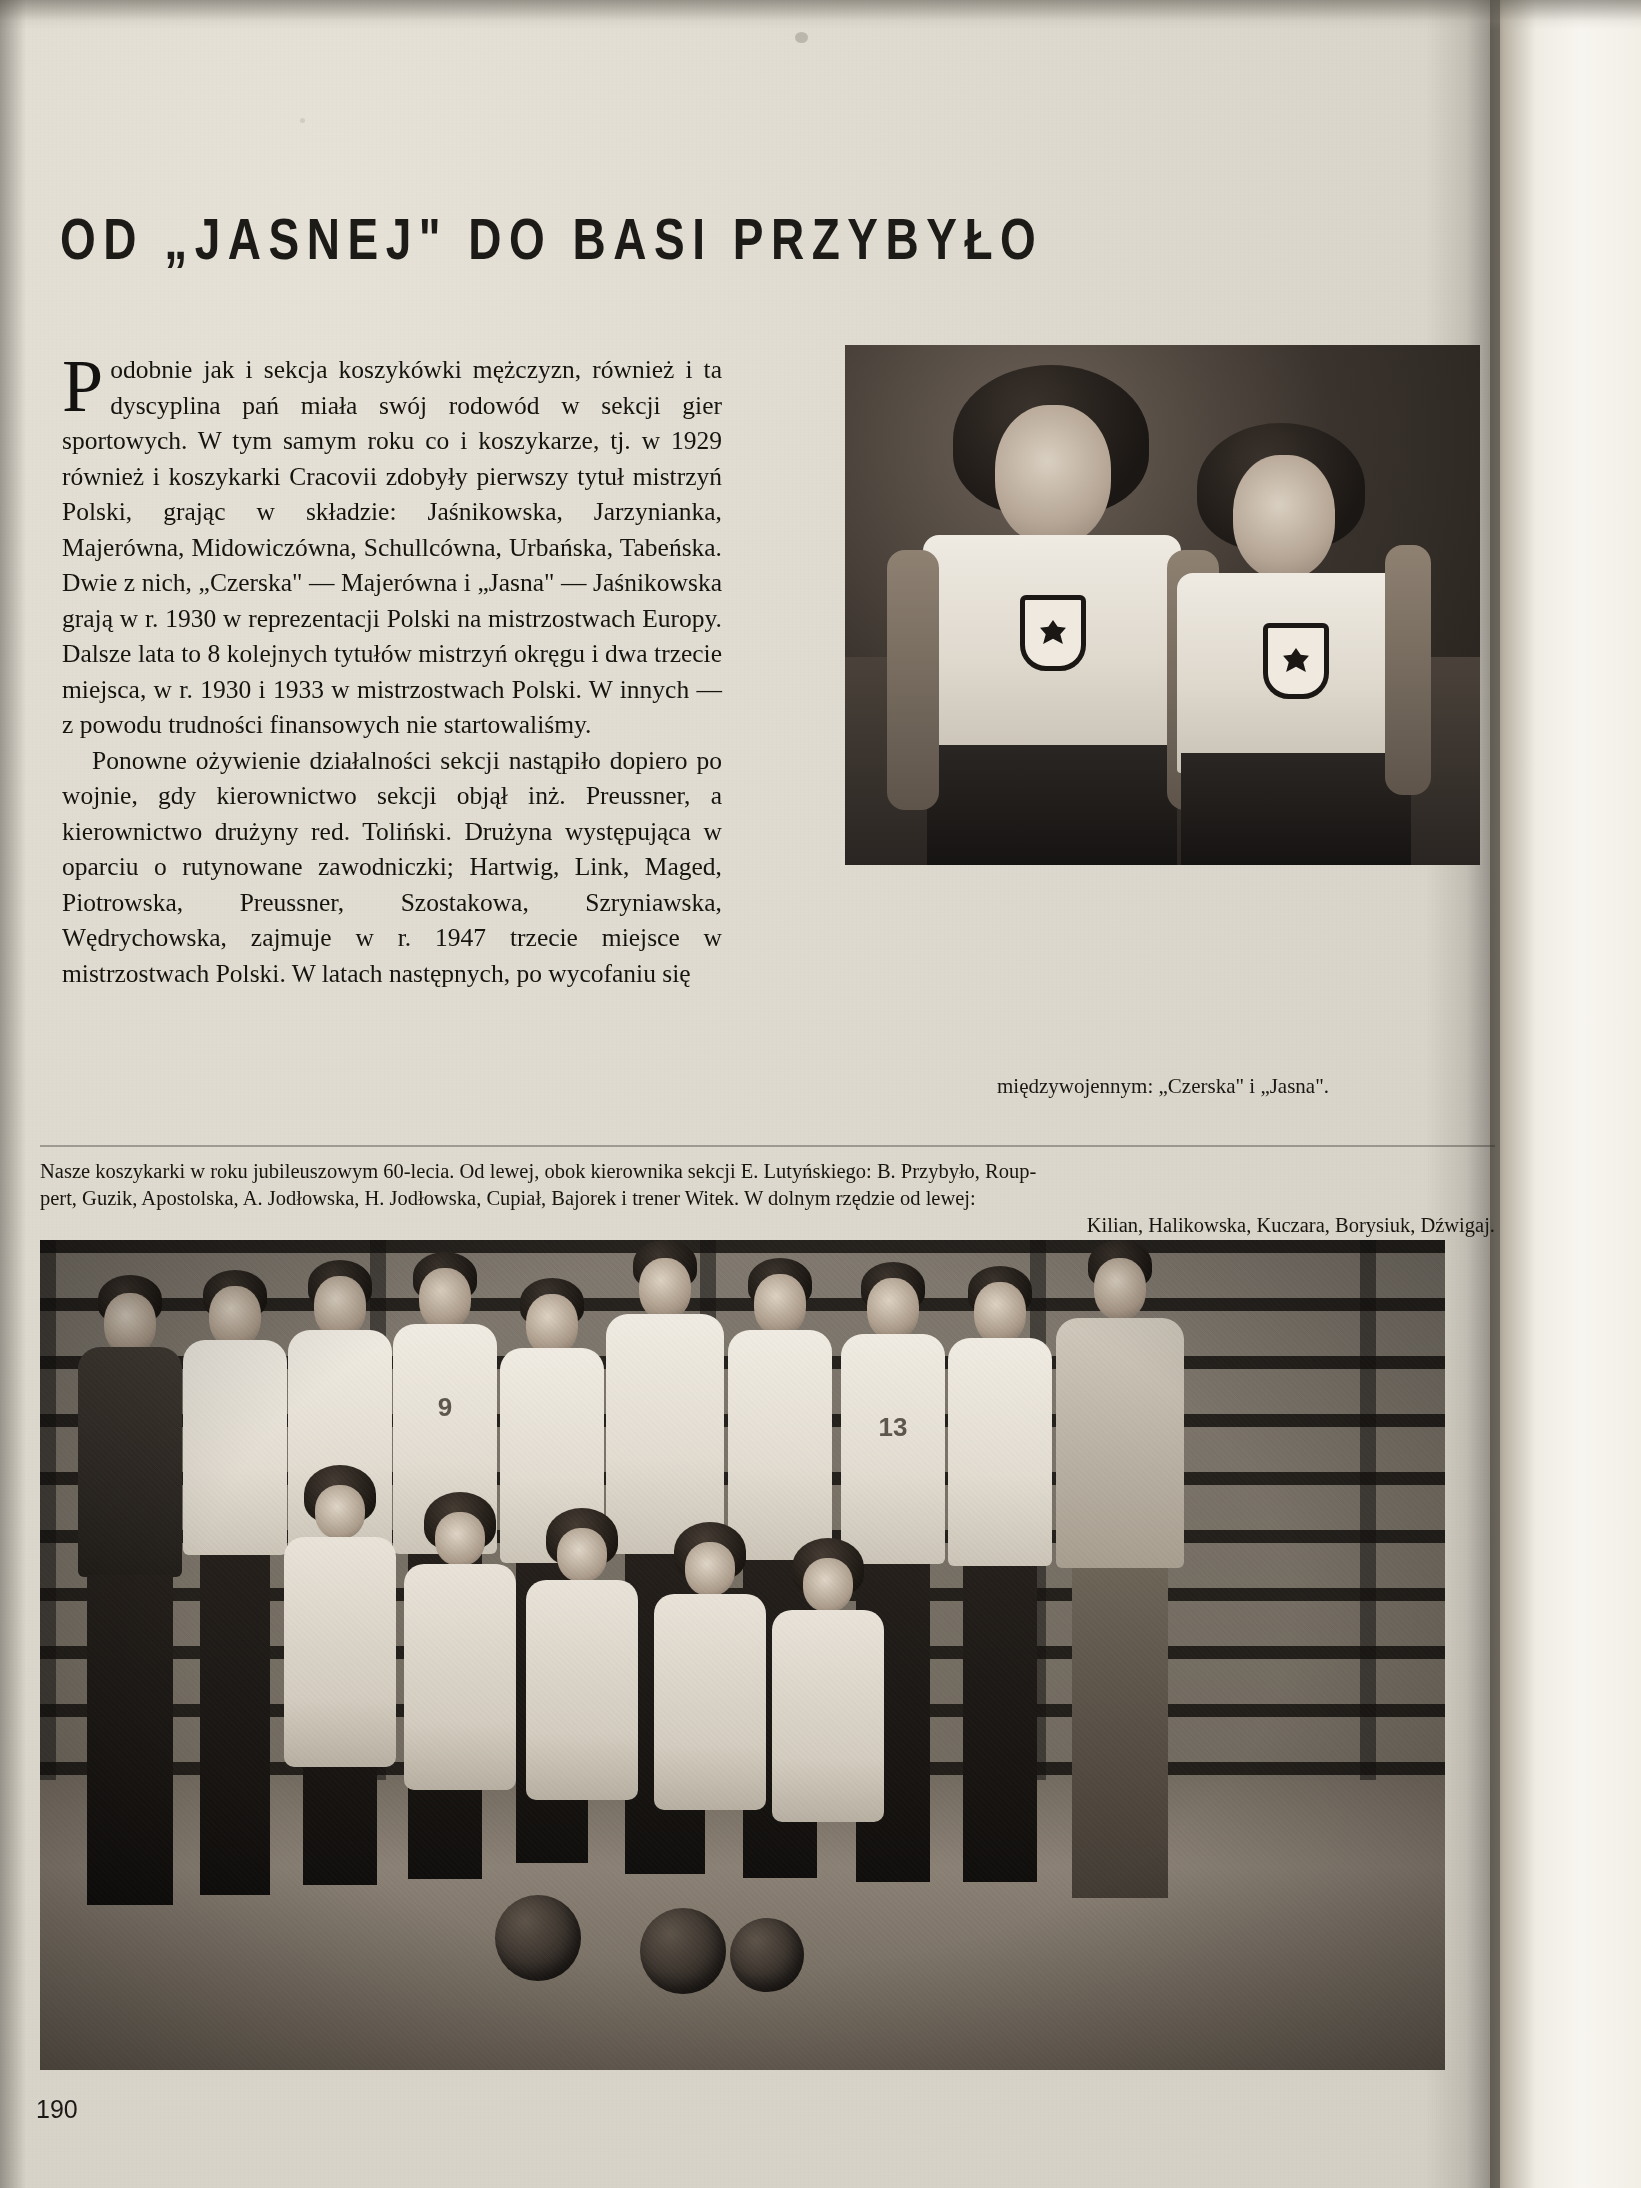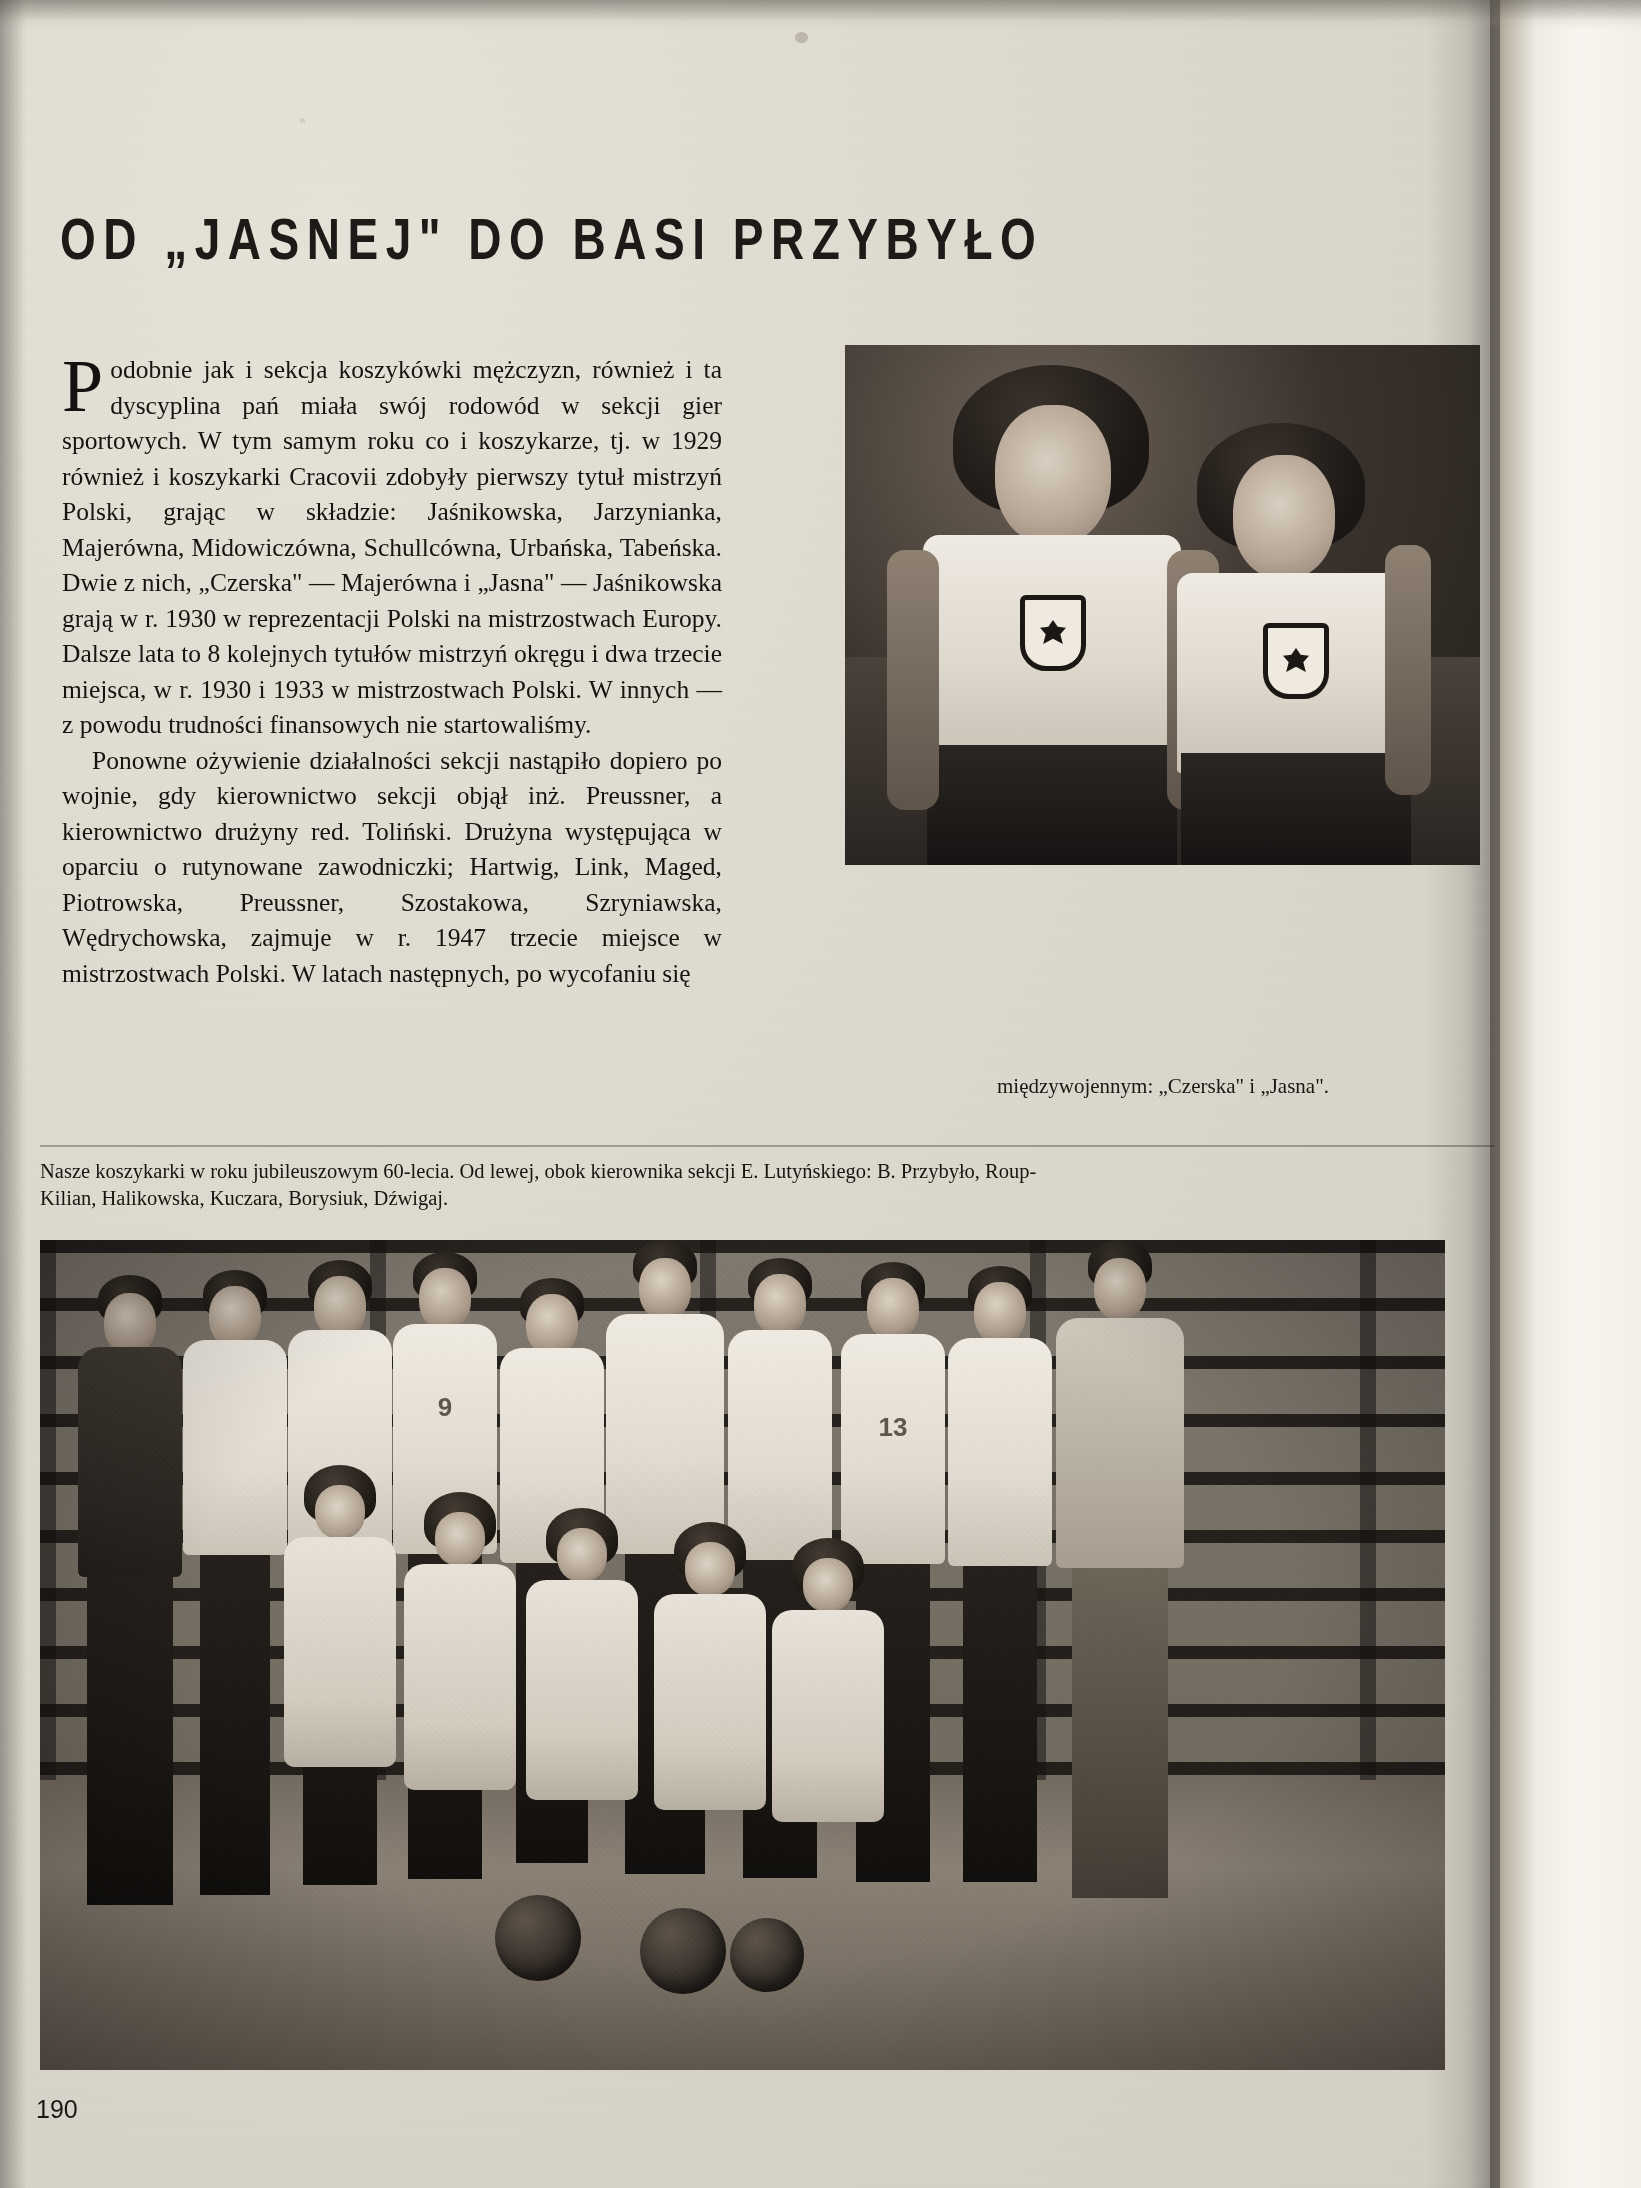--- a/index.html
+++ b/index.html
@@ -190,21 +190,21 @@
   #caption-wide {
     position: absolute;
     left: 40px;
     top: 1158px;
     width: 1455px;
     font-size: 20.5px;
     line-height: 27px;
     color: #17150f;
     text-align: justify;
   }
-  #caption-wide .last { text-align: left; }
+  #caption-wide .last { text-align: right; }
   #rule-top {
     position: absolute;
     left: 40px; top: 1145px;
     width: 1455px; height: 2px;
     background: rgba(40,38,32,.35);
   }
 
   
   #photo-team {
     position: absolute;
@@ -358,20 +358,21 @@
     </div>
   </div>
 
   <div id="caption-top">
     <div>międzywojennym: „Czerska" i „Jasna".</div>
   </div>
 
   <div id="rule-top"></div>
   <div id="caption-wide">
     <div>Nasze koszykarki w roku jubileuszowym 60-lecia. Od lewej, obok kierownika sekcji E. Lutyńskiego: B. Przybyło, Roup-</div>
+    <div>pert, Guzik, Apostolska, A. Jodłowska, H. Jodłowska, Cupiał, Bajorek i trener Witek. W dolnym rzędzie od lewej:</div>
     <div class="last">Kilian, Halikowska, Kuczara, Borysiuk, Dźwigaj.</div>
   </div>
 
   <div id="photo-team">
     <div class="wallbg"></div>
     <div class="bars"></div>
     <div class="posts"></div>
     <div class="floor"></div>
 
     <div class="tp dark" style="left:30px; top:35px; width:120px;">

